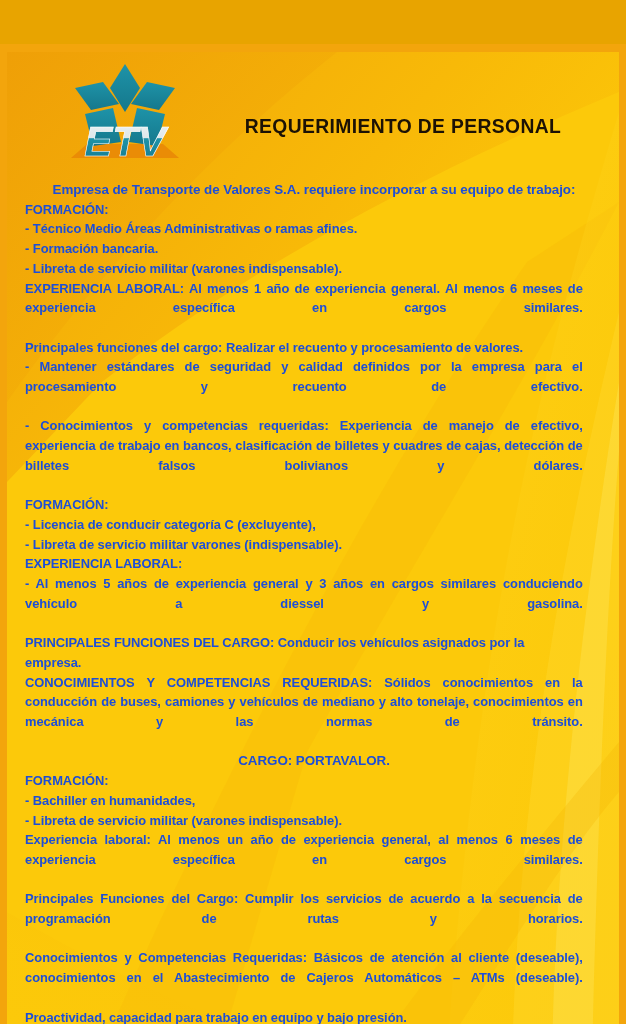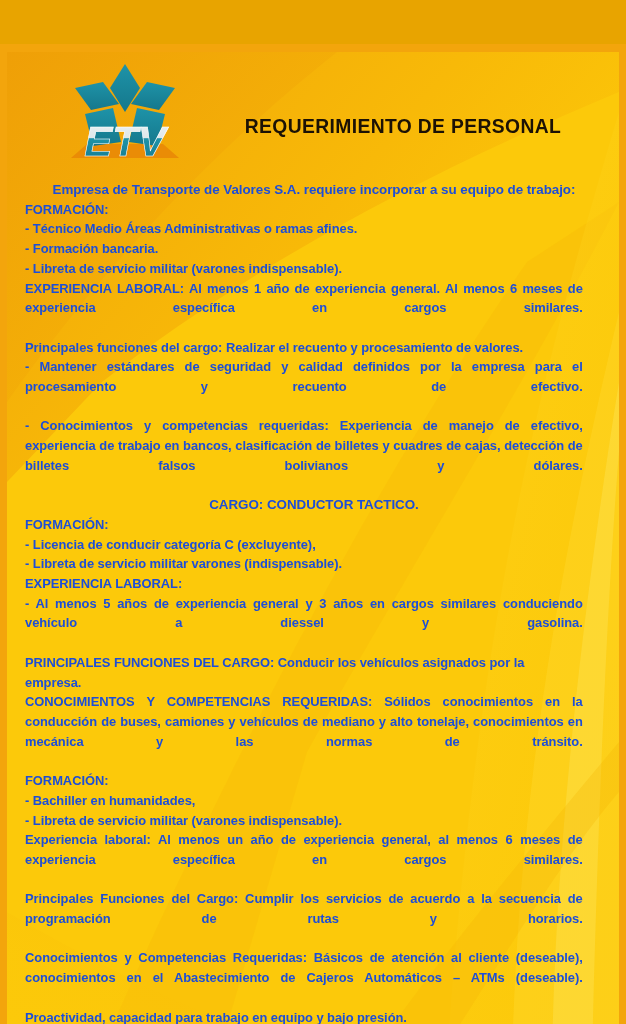--- a/index.html
+++ b/index.html
@@ -188,28 +188,28 @@
 
       <div id="positions">
           <p class="">FORMACIÓN:</p>
           <p class=""> - Técnico Medio Áreas Administrativas o ramas afines.</p>
           <p class=""> - Formación bancaria.</p>
           <p class=""> - Libreta de servicio militar (varones indispensable).</p>
           <p class="just">EXPERIENCIA LABORAL: Al menos 1 año de experiencia general. Al menos 6 meses de experiencia específica en cargos similares.</p>
           <p class="">Principales funciones del cargo: Realizar el recuento y procesamiento de valores.</p>
           <p class="just"> - Mantener estándares de seguridad y calidad definidos por la empresa para el procesamiento y recuento de efectivo.</p>
           <p class="just"> - Conocimientos y competencias requeridas: Experiencia de manejo de efectivo, experiencia de trabajo en bancos, clasificación de billetes y cuadres de cajas, detección de billetes falsos bolivianos y dólares.</p>
-          <p class="center">CARGO: CONDUCTOR TACTICO.</p>
           <p class="">FORMACIÓN:</p>
           <p class=""> - Licencia de conducir categoría C (excluyente),</p>
           <p class=""> - Libreta de servicio militar varones (indispensable).</p>
           <p class="">EXPERIENCIA LABORAL:</p>
           <p class="just"> - Al menos 5 años de experiencia general y 3 años en cargos similares conduciendo vehículo a diessel y gasolina.</p>
           <p class="">PRINCIPALES FUNCIONES DEL CARGO: Conducir los vehículos asignados por la empresa.</p>
           <p class="just">CONOCIMIENTOS Y COMPETENCIAS REQUERIDAS: Sólidos conocimientos en la conducción de buses, camiones y vehículos de mediano y alto tonelaje, conocimientos en mecánica y las normas de tránsito.</p>
+          <p class="center">CARGO: PORTAVALOR.</p>
           <p class="">FORMACIÓN:</p>
           <p class=""> - Bachiller en humanidades,</p>
           <p class=""> - Libreta de servicio militar (varones indispensable).</p>
           <p class="just">Experiencia laboral: Al menos un año de experiencia general, al menos 6 meses de experiencia específica en cargos similares.</p>
           <p class="just">Principales Funciones del Cargo: Cumplir los servicios de acuerdo a la secuencia de programación de rutas y horarios.</p>
           <p class="just">Conocimientos y Competencias Requeridas: Básicos de atención al cliente (deseable), conocimientos en el Abastecimiento de Cajeros Automáticos – ATMs (deseable).</p>
           <p class="">Proactividad, capacidad para trabajo en equipo y bajo presión.</p>
         </div>
 
     </div>

